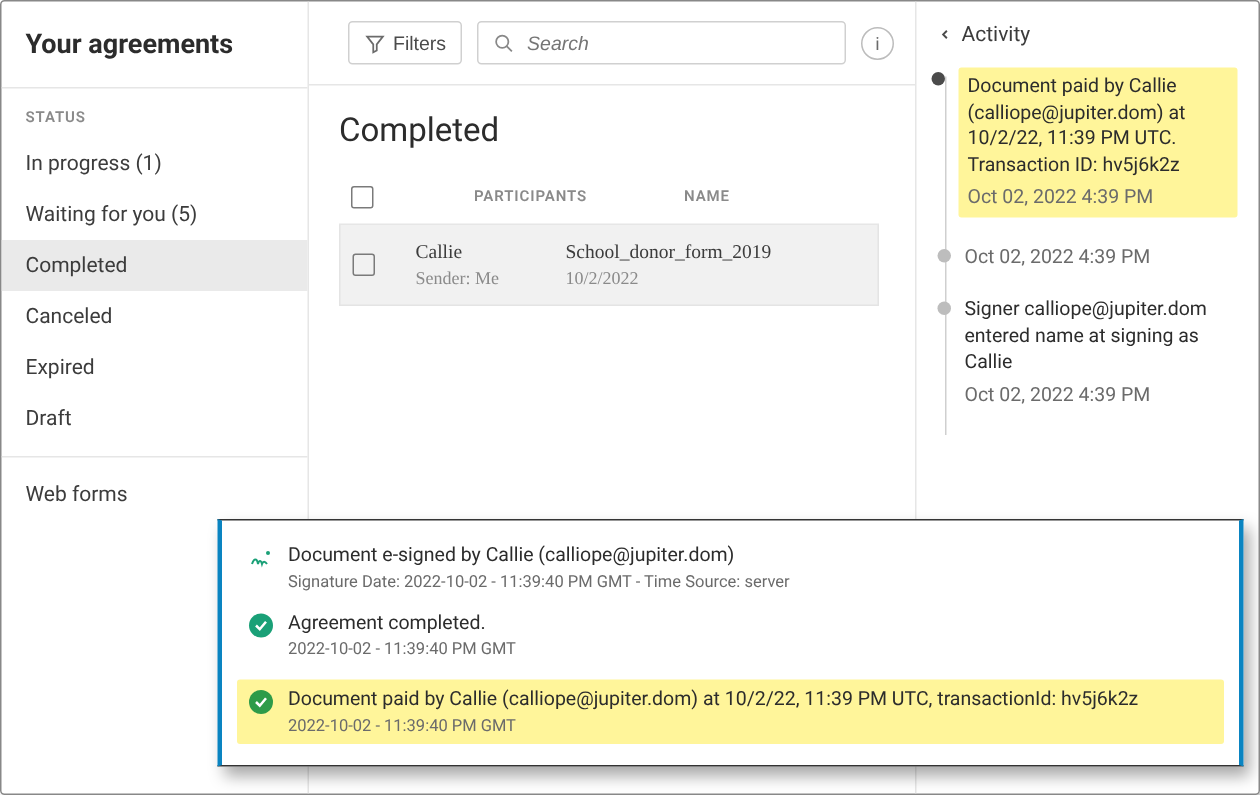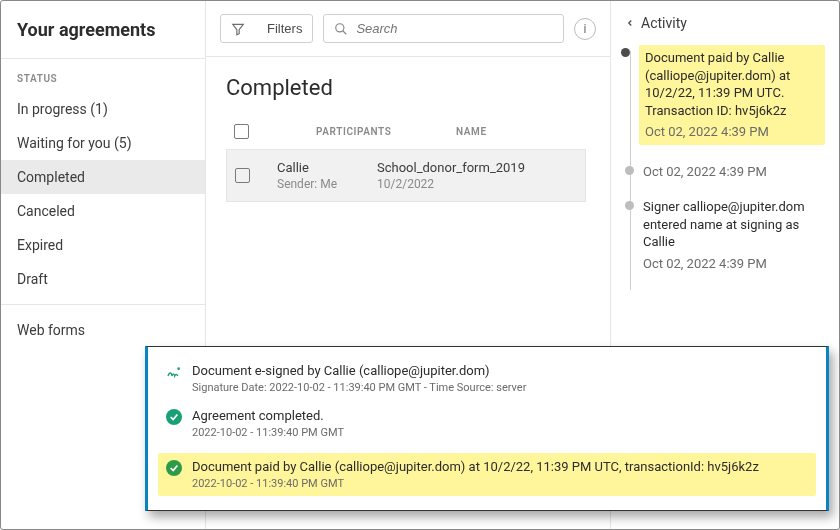--- a/index.html
+++ b/index.html
@@ -32,28 +32,29 @@
     border-bottom: 1px solid #e6e6e6;
   }
   .sidebar-title {
     font-size: 18px;
     font-weight: 700;
     flex: 1;
   }
   .filters-btn {
     display: flex;
     align-items: center;
-    gap: 22px;
+    gap: 5px;
     padding: 6px 10px;
     border: 1px solid #d0d0d0;
     border-radius: 3px;
     background: #fff;
     font-size: 13px;
     cursor: pointer;
     color: #4b4b4b;
+    margin-left: 12px;
   }
   .status-heading {
     padding: 14px 16px 8px;
     font-size: 10px;
     letter-spacing: 0.06em;
     color: #8a8a8a;
     font-weight: 600;
   }
   .status-list { list-style: none; }
   .status-item {
@@ -135,20 +136,21 @@
   .col-participants { width: 100px; }
   .col-name { flex: 1; }
   .table-row {
     display: flex;
     align-items: center;
     padding: 10px 6px 10px 0;
     background: #f1f1f1;
     border: 1px solid #e4e4e4;
     border-top: none;
     font-size: 13px;
+    font-family: Liberation Serif, serif;
   }
   .participants-cell { color:#3c3c3c; }
   .participants-sender { color:#8a8a8a; font-size:12px; margin-top:2px; }
   .name-cell { color:#3c3c3c; }
   .name-date { color:#8a8a8a; font-size:12px; margin-top:2px; }
   .checkbox {
     width: 15px; height: 15px;
     border: 1.5px solid #7a7a7a;
     border-radius: 2px;
     margin-left: 8px;

